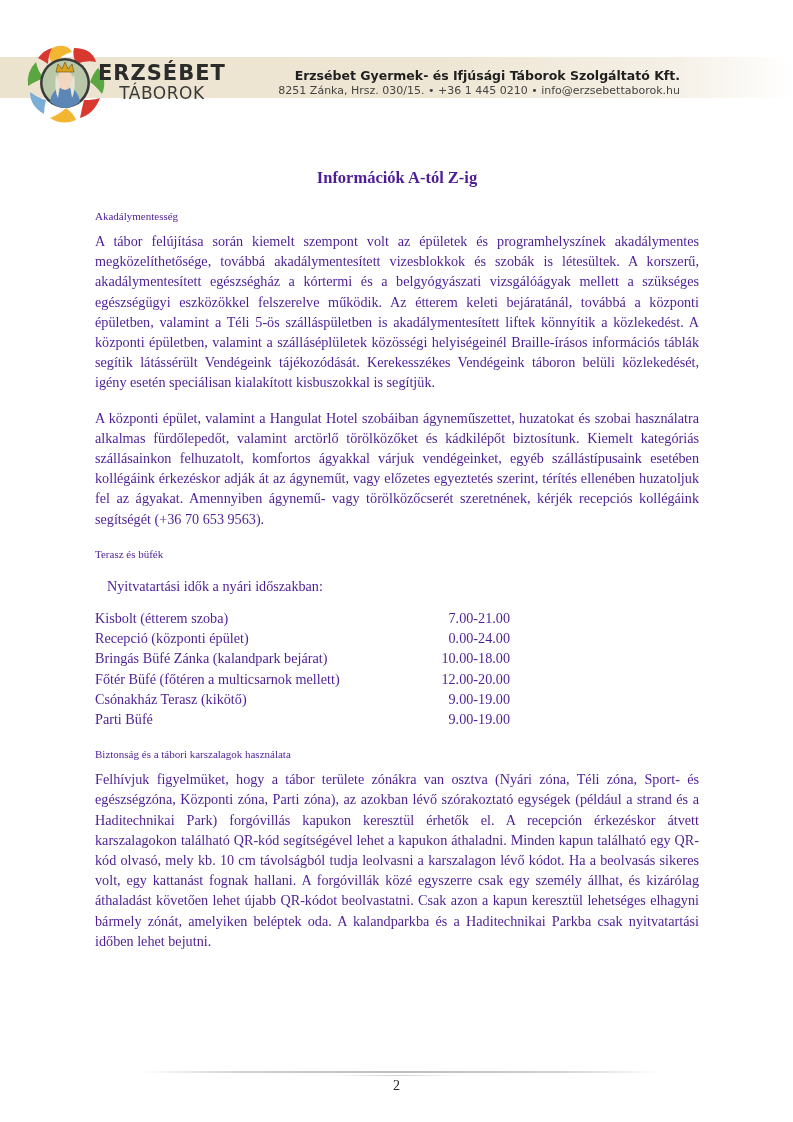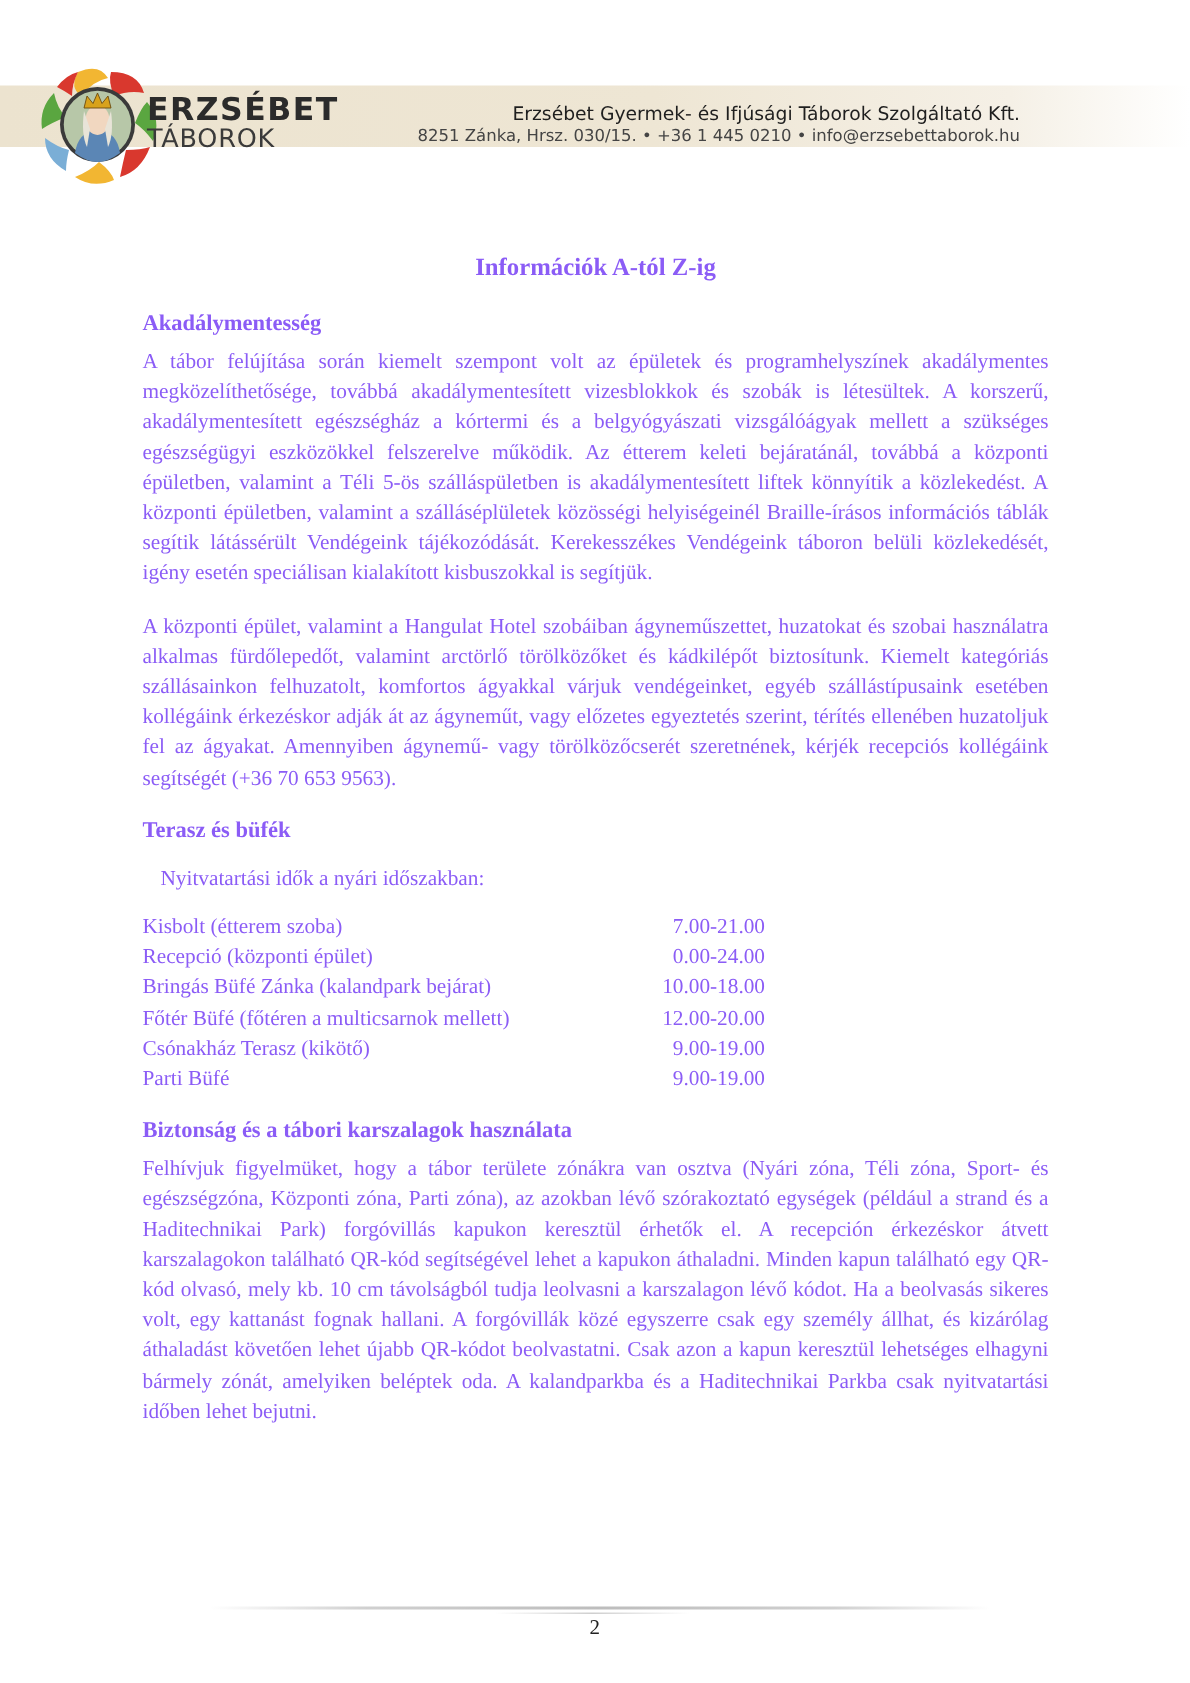--- a/index.html
+++ b/index.html
@@ -10,40 +10,40 @@
     background: linear-gradient(to right, #ece3cf 0%, #eee6d4 55%, #f5f0e6 85%, #ffffff 100%);
   }
   .logo {
     position: absolute; left: 22px; top: 42px; width: 86px; height: 82px;
   }
   .brand {
     position: absolute; left: 98px; top: 62px;
     font-family: "DejaVu Sans", sans-serif; color: #2b2b2b;
   }
   .brand-top { font-size: 21px; font-weight: bold; letter-spacing: 1px; line-height: 22px; text-align: center; }
-  .brand-bottom { font-size: 17px; font-weight: normal; letter-spacing: 0.5px; line-height: 18px; color: #3a3a3a; }
+  .brand-bottom { font-size: 17px; font-weight: normal; letter-spacing: 0.5px; line-height: 18px; color: #3a3a3a; text-align: center; }
 
   .company {
     position: absolute; right: 113px; top: 68px; text-align: right;
     font-family: "DejaVu Sans", sans-serif; color: #1f1f1f;
   }
-  .company-name { font-size: 12.5px; font-weight: normal; line-height: 16px; white-space: nowrap; }
+  .company-name { font-size: 12.5px; font-weight: bold; line-height: 16px; white-space: nowrap; }
   .company-contact { font-size: 11px; line-height: 13px; color: #444; white-space: nowrap; }
 
   .doc {
     position: absolute; left: 95px; top: 168px; width: 604px;
-    font-family: "Liberation Serif", "DejaVu Serif", serif; color: #8b5cf6;
+    font-family: "Liberation Serif", "DejaVu Serif", serif; color: #4c1d95;
     font-size: 14.2px; line-height: 20.2px;
   }
   .doc-title {
     text-align: center; font-weight: bold; font-size: 16.5px; line-height: 20px;
     margin: 0 0 18px 0;
   }
   .section-heading {
-    font-weight: bold; font-size: 15px; line-height: 20px; margin: 0 0 5px 0;
+    font-weight: normal; font-size: 11px; line-height: 20px; margin: 0 0 5px 0;
   }
   .para { text-align: justify; margin: 0; }
   .section { margin-bottom: 15px; }
 
   .hours-intro { margin: 12px; }
   .hours-row { display: flex; width: 415px; }
   .hours-name { flex: 1; }
   .hours-time { width: 110px; text-align: right; }
 
   .footer-line {

